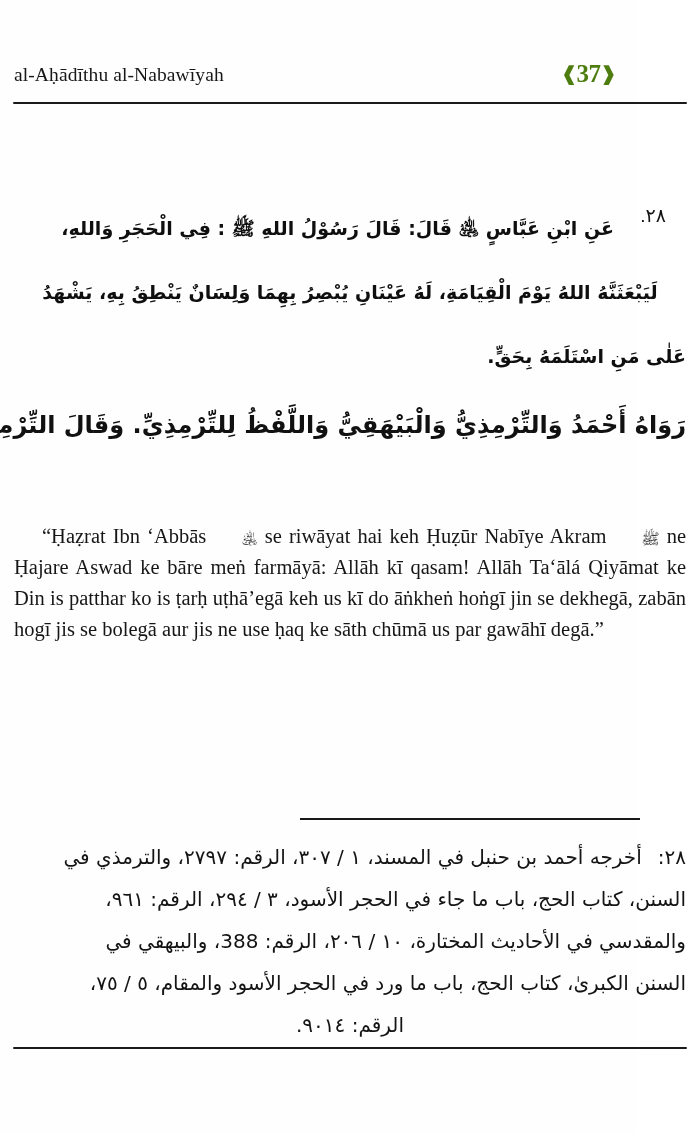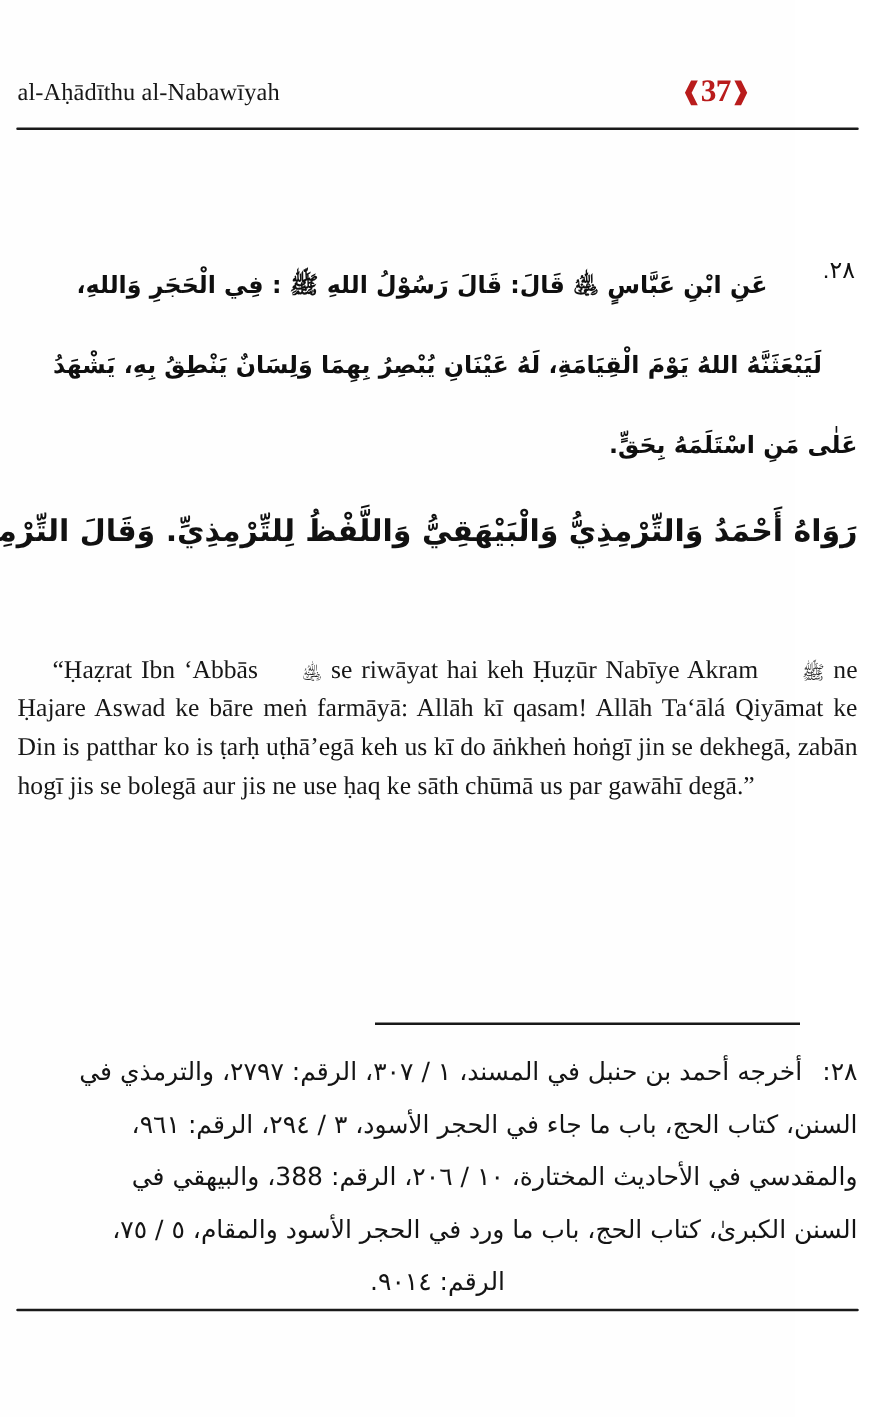--- a/index.html
+++ b/index.html
@@ -36,27 +36,27 @@
     position: absolute;
     left: 0;
     top: 0;
     font-size: 19.5px;
     letter-spacing: .1px;
     white-space: nowrap;
     color: #171717;
   }
   .runhead-folio {
     position: absolute;
-    right: 22px;
+    right: 6px;
     top: -4px;
     font-size: 25px;
     font-weight: bold;
     letter-spacing: -.5px;
     white-space: nowrap;
-    color: #b91c1c;
+    color: #4d7c0f;
   }
   .folio-orn {
     font-size: 19px;
     font-weight: bold;
     vertical-align: 2px;
   }
 
   .head-rule {
     position: absolute;
     left: 13px;
@@ -118,21 +118,21 @@
     line-height: 64px;
     white-space: nowrap;
     font-weight: 600;
   }
   .ar-line.l1 { text-align: right; }
   .ar-line.l2 { text-align: center; }
   .ar-line.l3 { text-align: right; }
 
   .hadith-num {
     position: absolute;
-    right: 2px;
+    right: 20px;
     top: 8px;
     font-family: Liberation Sans, sans-serif;
     font-size: 19px;
     direction: rtl;
     color: #111;
   }
   .ar-l1-text {
     display: inline-block;
     margin-right: 72px;
   }

